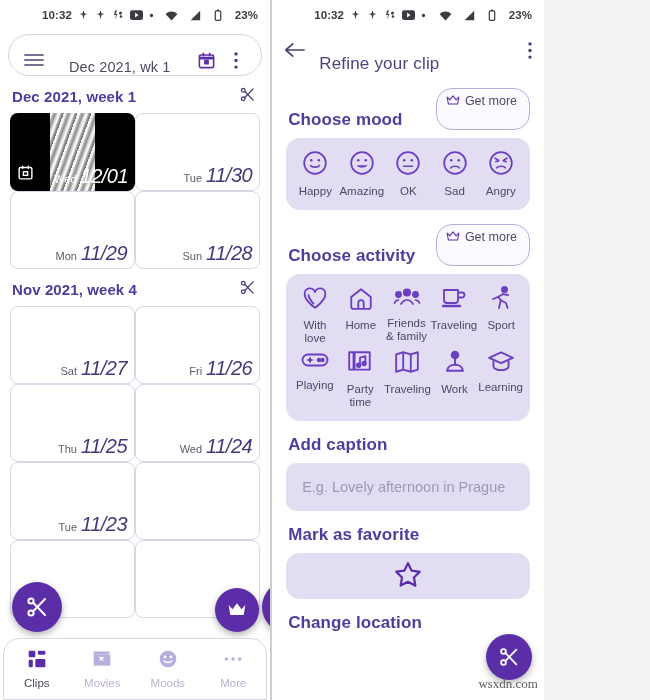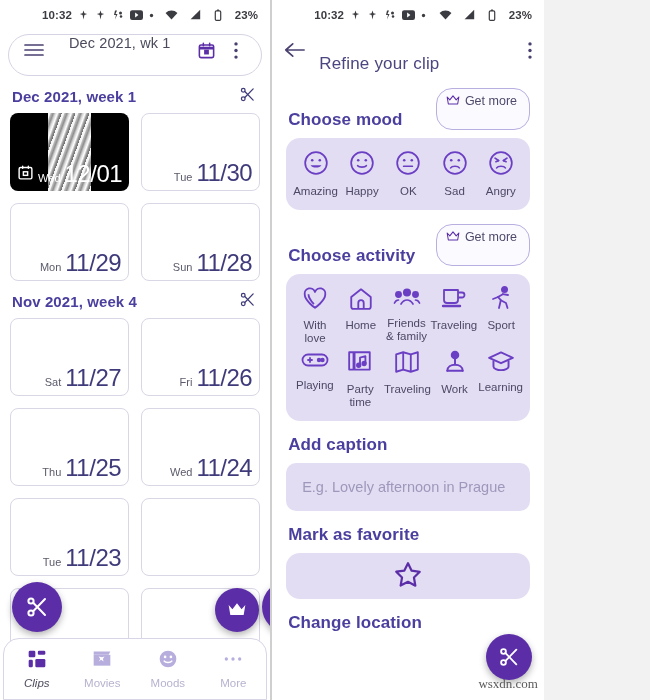--- a/index.html
+++ b/index.html
@@ -19,67 +19,67 @@
   }
   .phone.left  { border-right: 2px solid #cfcfcf; }
 
   
   .statusbar {
     height: 30px; display: flex; align-items: center;
     padding: 0 12px; font-size: 11.5px; color: #3b3b42; font-weight: 700;
     letter-spacing: .1px;
   }
   .sb-left { display: flex; align-items: center; gap: 6px; margin-left: 30px;}
-  .sb-right { margin-left: auto; display: flex; align-items: flex-start; gap: 12px; }
+  .sb-right { margin-left: auto; display: flex; align-items: flex-end; gap: 12px; }
   .sb-ico { display: inline-flex; align-items: center; justify-content: center; }
   .sb-batt { font-size: 11.5px; font-weight: 700; margin-left: 1px;}
 
   
   .toolbar {
     margin: 4px 8px 0 8px; height: 42px;
     border: 1px solid #d7d3e4; border-radius: 22px;
-    display: flex; align-items: flex-start; padding: 0 10px;
+    display: flex; align-items: flex-end; padding: 0 10px;
     background: #fff;
   }
   .tb-title {
     margin-left: 20px; font-size: 14.5px; color: #4b4b5c; letter-spacing:.1px;
   }
   .tb-spacer { flex: 1 1 auto; }
   .icon-btn { width: 30px; height: 30px; display: flex; align-items:center; justify-content:center; }
 
   
   .sec-head {
     display: flex; align-items: center; justify-content: space-between;
     padding: 10px 14px 6px 12px;
   }
   .sec-head-title { font-size: 15px; font-weight: 700; color: #4a3f9e; letter-spacing:.1px;}
 
   
-  .grid { display: grid; grid-template-columns: 1fr 1fr; gap: 12px; padding: 0 10px; }
+  .grid { display: grid; grid-template-columns: 1fr 1fr; gap: 0; padding: 0 10px; }
   .cell {
     position: relative;
     height: 78px;
     border: 1px solid #d9d6e6; border-radius: 8px;
     background: #fff; overflow: hidden;
   }
   .cell.filled { border: none; background: #000; }
   .stripes {
     position: absolute; left: 32%; top: 0; width: 36%; height: 100%;
     background: repeating-linear-gradient(110deg,
       #f6f6f6 0px, #f6f6f6 2px,
       #b9b9b9 3px, #8e8e8e 5px,
       #d9d9d9 7px, #ffffff 9px,
       #9a9a9a 11px, #6e6e6e 13px);
   }
   .cell-date {
     position: absolute; right: 7px; bottom: 3px;
     display: flex; align-items: baseline; gap: 4px;
   }
   .cd-day { font-size: 11px; color: #5b5b6b; }
-  .cd-num { font-size: 24px; color: #3f3b7a; letter-spacing: -0.5px; }
+  .cd-num { font-size: 20px; color: #3f3b7a; letter-spacing: -0.5px; font-style: italic; }
   .cell.filled .cd-day { color: #ffffff; }
   .cell.filled .cd-num { color: #ffffff; }
   .cell-badge { position: absolute; left: 7px; bottom: 6px; }
 
   
   .fab {
     position: absolute; border-radius: 50%;
     background: #5b2ea8; display: flex; align-items: center; justify-content: center;
     box-shadow: 0 3px 7px rgba(0,0,0,.30);
     z-index: 40;
@@ -92,21 +92,21 @@
   
   .bottomnav {
     position: absolute; left: 3px; right: 3px; bottom: 0; height: 62px;
     background: #fff; border: 1px solid #d8d5e6;
     border-top-left-radius: 16px; border-top-right-radius: 16px;
     display: flex; align-items: center; justify-content: space-around;
     z-index: 50;
   }
   .nav-item { display: flex; flex-direction: column; align-items: center; gap: 4px; width: 62px; }
   .nav-label { font-size: 11.5px; color: #b7b2cf; }
-  .nav-item.active .nav-label { color: #4b4b5c; font-style: italic; }
+  .nav-item.active .nav-label { color: #4b4b5c; }
 
   
   .appbar {
     height: 44px; display: flex; align-items: center; padding: 0 12px; gap: 14px;
   }
   .appbar-title { font-size: 17px; color: #4b4580; letter-spacing: .2px; margin-top: 24px; }
   .appbar-spacer { flex: 1 1 auto; }
 
   .r-sec {
     display: flex; align-items: flex-end; justify-content: space-between;
@@ -470,39 +470,39 @@
               <path d="M2 3l4.5 5L12 1l5.5 7L22 3l-2 12H4z"></path>
             </svg>
         </span>
         <span class="chip-label">Get more</span>
       </span>
     </div>
     <div class="panel">
       <div class="row5">
         <div class="opt">
           <span>
+            <svg width="26" height="26" viewBox="0 0 24 24" fill="none" stroke="#6b3fc4" stroke-width="1.6" stroke-linecap="round">
+                <circle cx="12" cy="12" r="10"></circle>
+                <circle cx="8.5" cy="9.5" r="1.2" fill="#6b3fc4" stroke="none"></circle>
+                <circle cx="15.5" cy="9.5" r="1.2" fill="#6b3fc4" stroke="none"></circle>
+                <path d="M8 14.5c1.3 1.8 6.7 1.8 8 0"></path>
+              </svg>
+          </span>
+          <span class="opt-label">Happy</span>
+        </div>
+        <div class="opt">
+          <span>
             <svg width="26" height="26" viewBox="0 0 24 24" fill="none" stroke="#6b3fc4" stroke-width="1.6">
                 <circle cx="12" cy="12" r="10"></circle>
                 <circle cx="8.5" cy="9.5" r="1.2" fill="#6b3fc4" stroke="none"></circle>
                 <circle cx="15.5" cy="9.5" r="1.2" fill="#6b3fc4" stroke="none"></circle>
                 <path d="M7 14c1.2 3 8.8 3 10 0z" fill="#6b3fc4" stroke="none"></path>
               </svg>
           </span>
           <span class="opt-label">Amazing</span>
-        </div>
-        <div class="opt">
-          <span>
-            <svg width="26" height="26" viewBox="0 0 24 24" fill="none" stroke="#6b3fc4" stroke-width="1.6" stroke-linecap="round">
-                <circle cx="12" cy="12" r="10"></circle>
-                <circle cx="8.5" cy="9.5" r="1.2" fill="#6b3fc4" stroke="none"></circle>
-                <circle cx="15.5" cy="9.5" r="1.2" fill="#6b3fc4" stroke="none"></circle>
-                <path d="M8 14.5c1.3 1.8 6.7 1.8 8 0"></path>
-              </svg>
-          </span>
-          <span class="opt-label">Happy</span>
         </div>
         <div class="opt">
           <span>
             <svg width="26" height="26" viewBox="0 0 24 24" fill="none" stroke="#6b3fc4" stroke-width="1.6" stroke-linecap="round">
                 <circle cx="12" cy="12" r="10"></circle>
                 <circle cx="8.5" cy="9.5" r="1.2" fill="#6b3fc4" stroke="none"></circle>
                 <circle cx="15.5" cy="9.5" r="1.2" fill="#6b3fc4" stroke="none"></circle>
                 <path d="M8 15h8"></path>
               </svg>
           </span>

